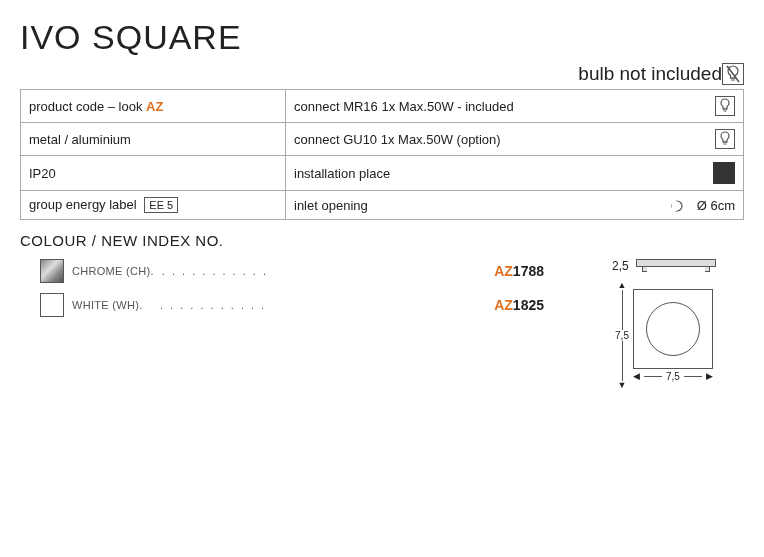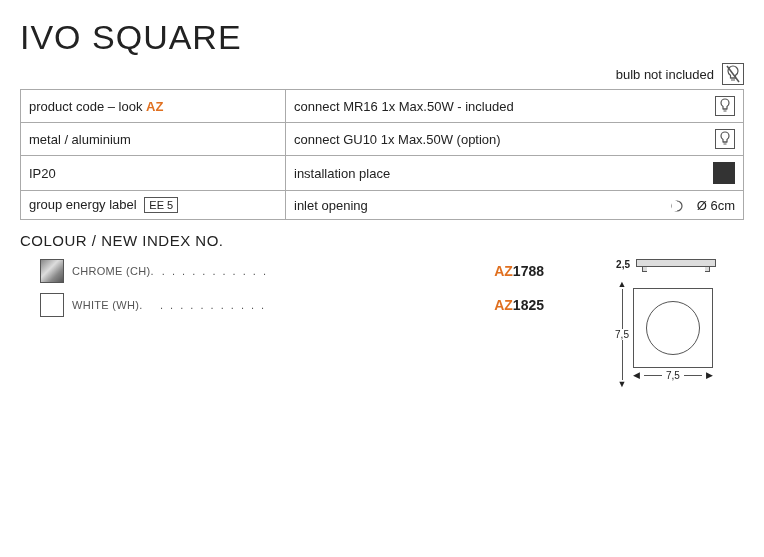--- a/index.html
+++ b/index.html
@@ -17,23 +17,22 @@
       font-size: 34px;
       font-weight: 400;
       letter-spacing: 1px;
       margin-bottom: 6px;
     }
 
     .bulb-row {
       display: flex;
       justify-content: flex-end;
       align-items: center;
-      gap: 8px;
       margin-bottom: 4px;
-      font-size: 13px;
+      font-size: 19px;
     }
 
     .bulb-icon {
       width: 22px;
       height: 22px;
       border: 1.5px solid #555;
       display: flex; align-items: center; justify-content: center;
       font-size: 14px;
     }
 
@@ -302,21 +301,21 @@
           <span class="az-orange">AZ</span><span>1825</span>
         </span>
       </div>
 
     </div>
 
     <div class="diagram-area">
 
       <div style="display:flex; align-items:flex-start; gap:6px; margin-bottom:4px;">
 
-        <div style="display:flex; flex-direction:column; align-items:flex-end; justify-content:center; font-size:10px; min-width:18px;font-weight:bold;">
+        <div style="display:flex; flex-direction:column; align-items:flex-start; justify-content:center; font-size:12px; min-width:18px;">
           <span>2,5</span>
         </div>
 
         <div style="display:flex; flex-direction:column; align-items:center;">
           <div style="width:80px; display:flex; flex-direction:column; align-items:center;">
 
             <div style="width:80px; height:8px; border:1.5px solid #555; background:#ddd; position:relative;">
             </div>
 
             <div style="width:68px; display:flex; justify-content:space-between;">

